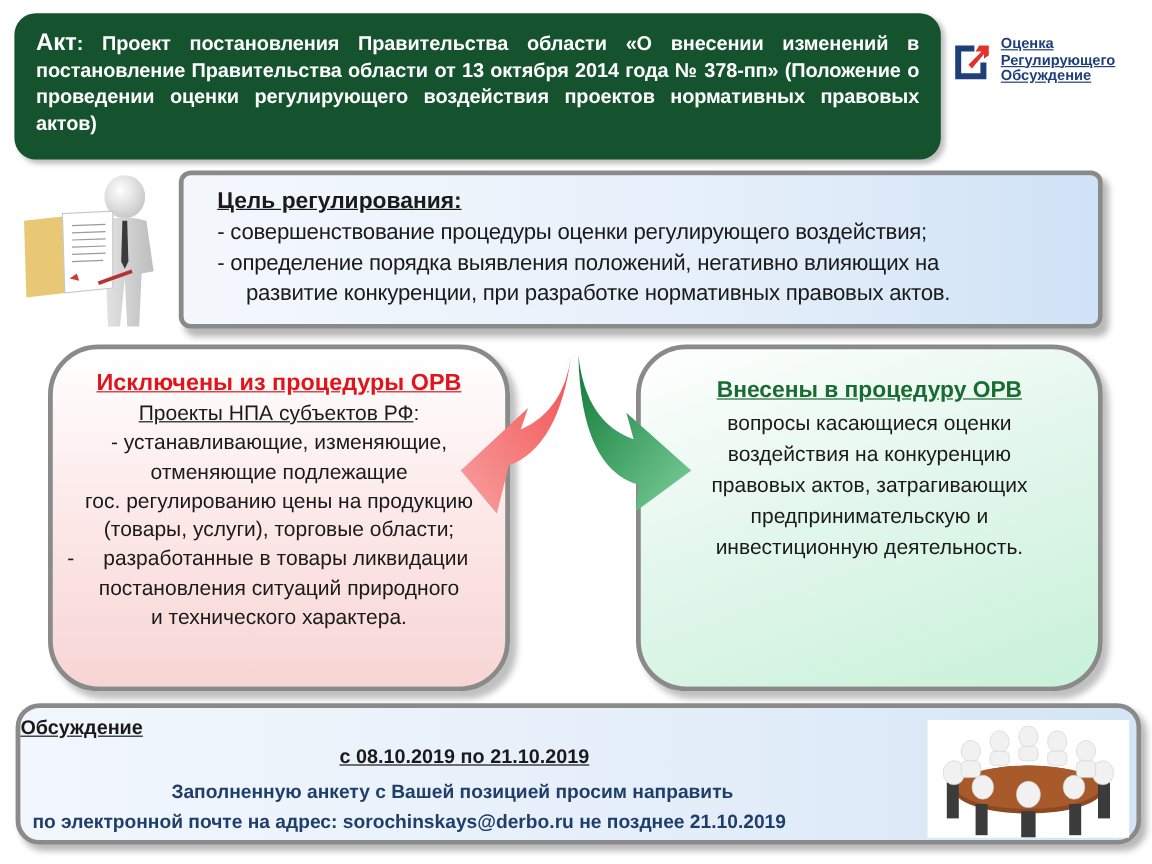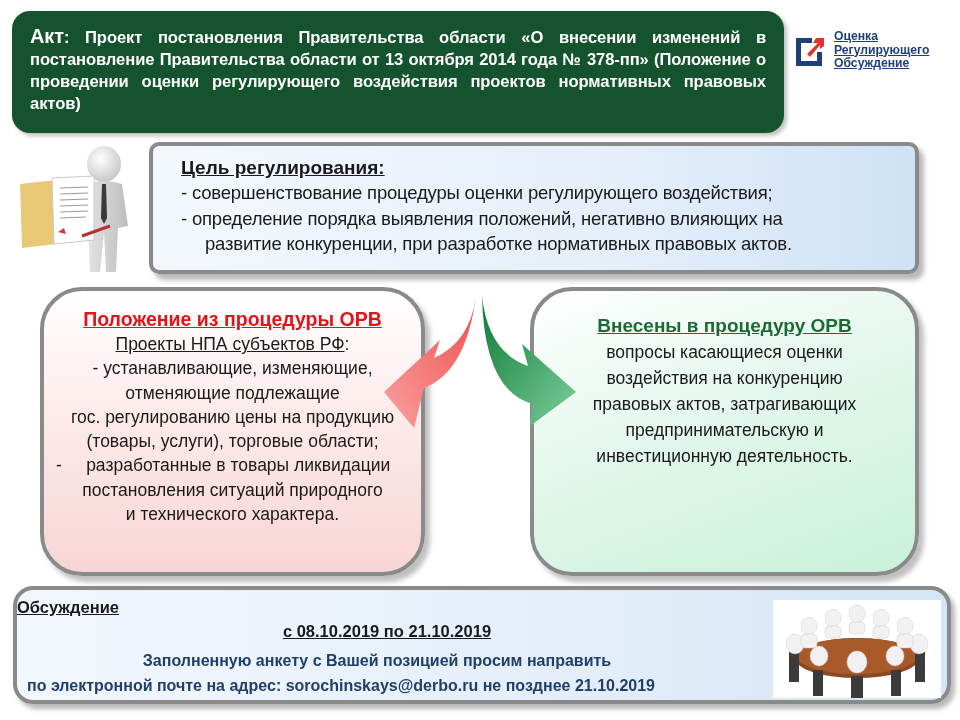--- a/index.html
+++ b/index.html
@@ -135,21 +135,21 @@
 </svg>
 
 <div class="goal">
   <div class="goal-title">Цель регулирования:</div>
   <div class="goal-line">- совершенствование процедуры оценки регулирующего воздействия;</div>
   <div class="goal-line">- определение порядка выявления положений, негативно влияющих на</div>
   <div class="goal-line indent">развитие конкуренции, при разработке нормативных правовых актов.</div>
 </div>
 
 <div class="excluded">
-  <div class="excl-title">Положение из процедуры ОРВ</div>
+  <div class="excl-title">Исключены из процедуры ОРВ</div>
   <div class="excl-line"><span class="u" style="text-decoration:underline">Проекты НПА субъектов РФ</span><span>:</span></div>
   <div class="excl-line">- устанавливающие, изменяющие,</div>
   <div class="excl-line">отменяющие подлежащие</div>
   <div class="excl-line">гос. регулированию цены на продукцию</div>
   <div class="excl-line">(товары, услуги), торговые области;</div>
   <div class="excl-line dash" style="white-space:pre">-     разработанные в товары ликвидации</div>
   <div class="excl-line">постановления ситуаций природного</div>
   <div class="excl-line">и технического характера.</div>
 </div>
 

